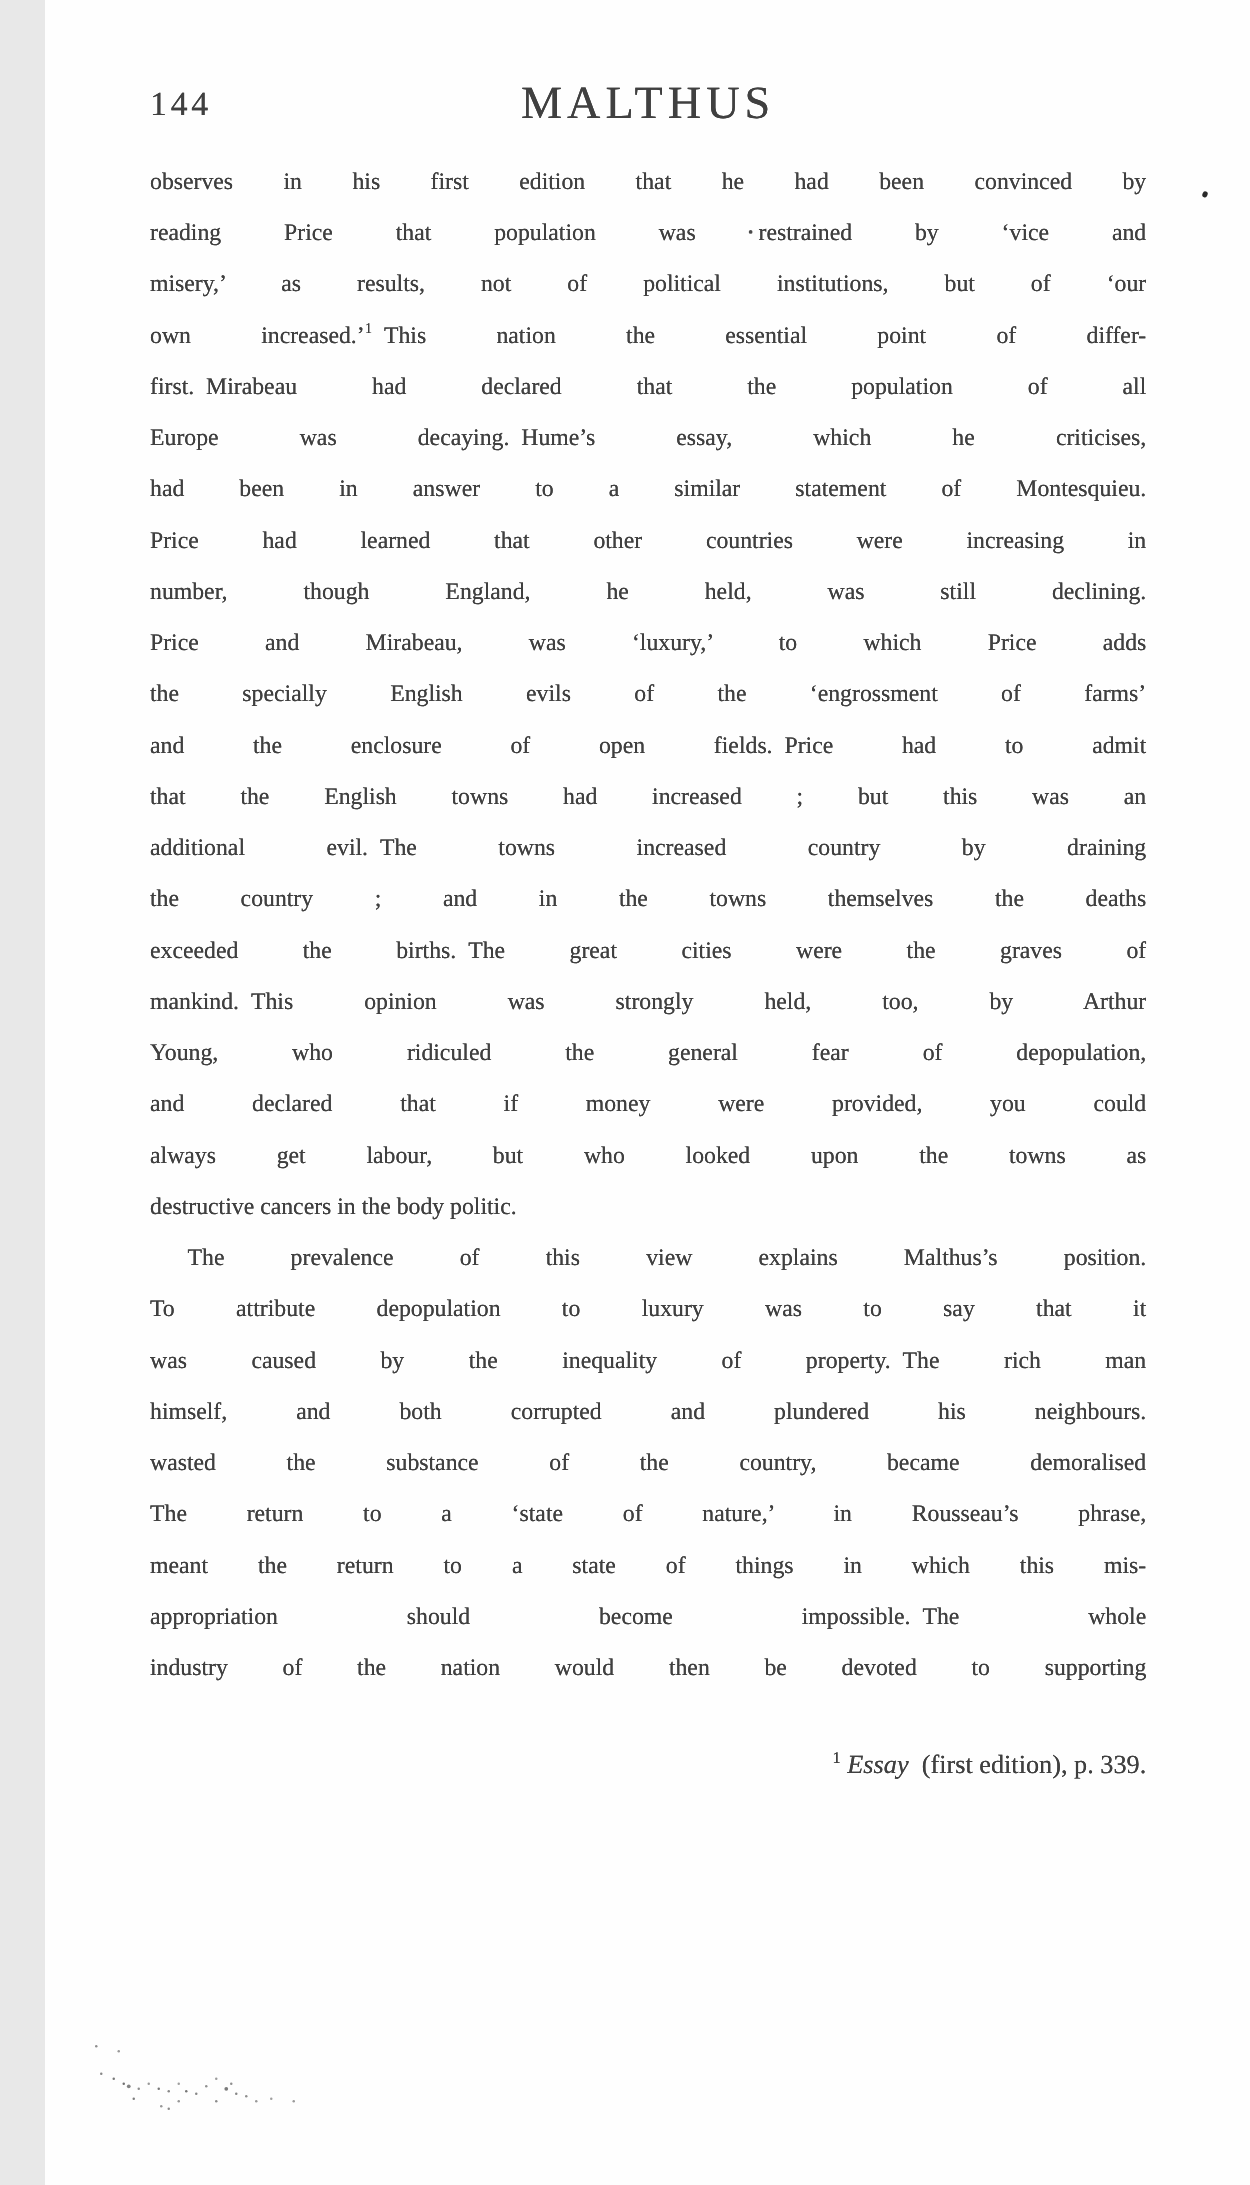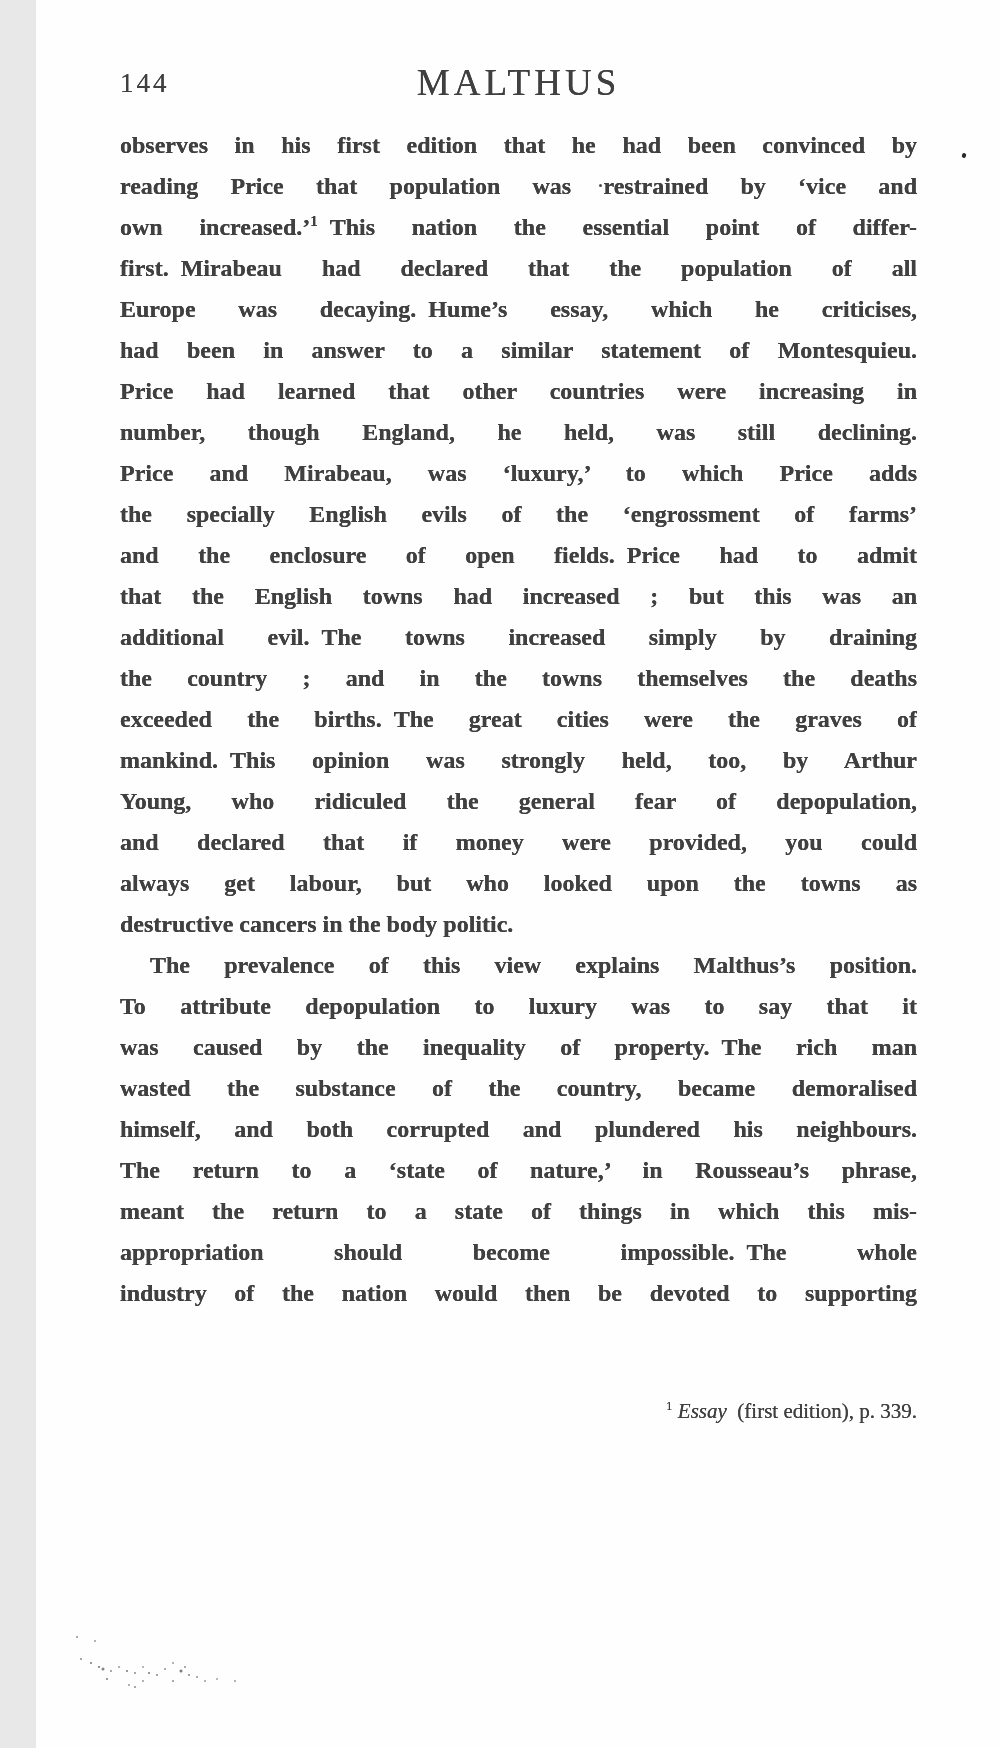--- a/index.html
+++ b/index.html
@@ -17,22 +17,21 @@
     position:absolute; left:84px; top:68px;
     font-size:27px; letter-spacing:3px;
   }
   .running-title {
     position:absolute; left:84px; top:61px; width:797px;
     text-align:center;
     font-size:37px; letter-spacing:4px;
   }
   .text-block {
     position:absolute; left:84px; top:125px; width:797px;
-    font-size:24px;
-    font-weight:bold;
+    font-size:19px;
   }
   .line {
     height:41px; line-height:41px;
     text-align:justify; text-align-last:justify; text-justify:inter-word;
     white-space:normal; overflow:hidden;
   }
   .line.indent { text-indent:30px; }
   .line.no-just { text-align:left; text-align-last:left; }
   sup { font-size:0.62em; vertical-align:super; line-height:0; }
   .footnote {
@@ -70,43 +69,44 @@
 
 <div class="page">
 
   <div class="page-number">144</div>
 
   <div class="running-title">MALTHUS</div>
 
   <div class="text-block" id="text-block">
       <div class="line">observes in his first edition that he had been convinced by</div>
       <div class="line">reading Price that population was restrained by ‘vice and</div>
+      <div class="line">misery,’ as results, not of political institutions, but of ‘our</div>
       <div class="line"><span>own increased.’</span><sup>1</sup><span> This nation the essential point of differ-</span></div>
       <div class="line">first. Mirabeau had declared that the population of all</div>
       <div class="line">Europe was decaying. Hume’s essay, which he criticises,</div>
       <div class="line">had been in answer to a similar statement of Montesquieu.</div>
       <div class="line">Price had learned that other countries were increasing in</div>
       <div class="line">number, though England, he held, was still declining.</div>
       <div class="line">Price and Mirabeau, was ‘luxury,’ to which Price adds</div>
       <div class="line">the specially English evils of the ‘engrossment of farms’</div>
       <div class="line">and the enclosure of open fields. Price had to admit</div>
       <div class="line">that the English towns had increased ; but this was an</div>
-      <div class="line">additional evil. The towns increased simply by draining</div>
+      <div class="line">additional evil. The towns increased country by draining</div>
       <div class="line">the country ; and in the towns themselves the deaths</div>
       <div class="line">exceeded the births. The great cities were the graves of</div>
       <div class="line">mankind. This opinion was strongly held, too, by Arthur</div>
       <div class="line">Young, who ridiculed the general fear of depopulation,</div>
       <div class="line">and declared that if money were provided, you could</div>
       <div class="line">always get labour, but who looked upon the towns as</div>
       <div class="line no-just">destructive cancers in the body politic.</div>
       <div class="line indent">The prevalence of this view explains Malthus’s position.</div>
       <div class="line">To attribute depopulation to luxury was to say that it</div>
       <div class="line">was caused by the inequality of property. The rich man</div>
+      <div class="line">himself, and both corrupted and plundered his neighbours.</div>
       <div class="line">wasted the substance of the country, became demoralised</div>
-      <div class="line">himself, and both corrupted and plundered his neighbours.</div>
       <div class="line">The return to a ‘state of nature,’ in Rousseau’s phrase,</div>
       <div class="line">meant the return to a state of things in which this mis-</div>
       <div class="line">appropriation should become impossible. The whole</div>
       <div class="line">industry of the nation would then be devoted to supporting</div>
     </div>
 
   <div class="footnote"><sup>1</sup> <span class="work">Essay</span><span> (first edition), p. 339.</span></div>
 
   <div class="speck-a"></div>
   <div class="speck-b"></div>

